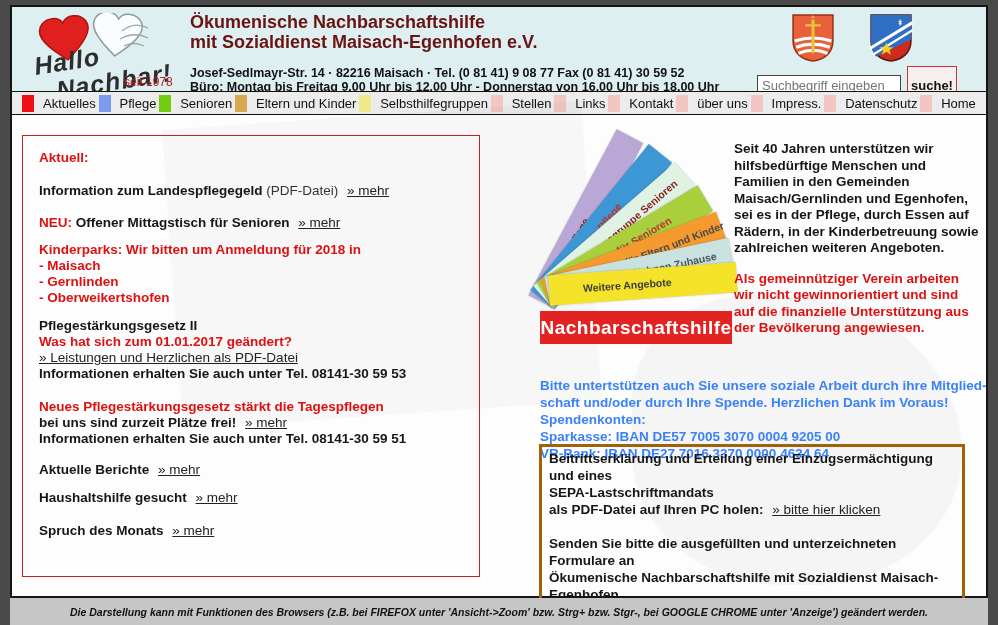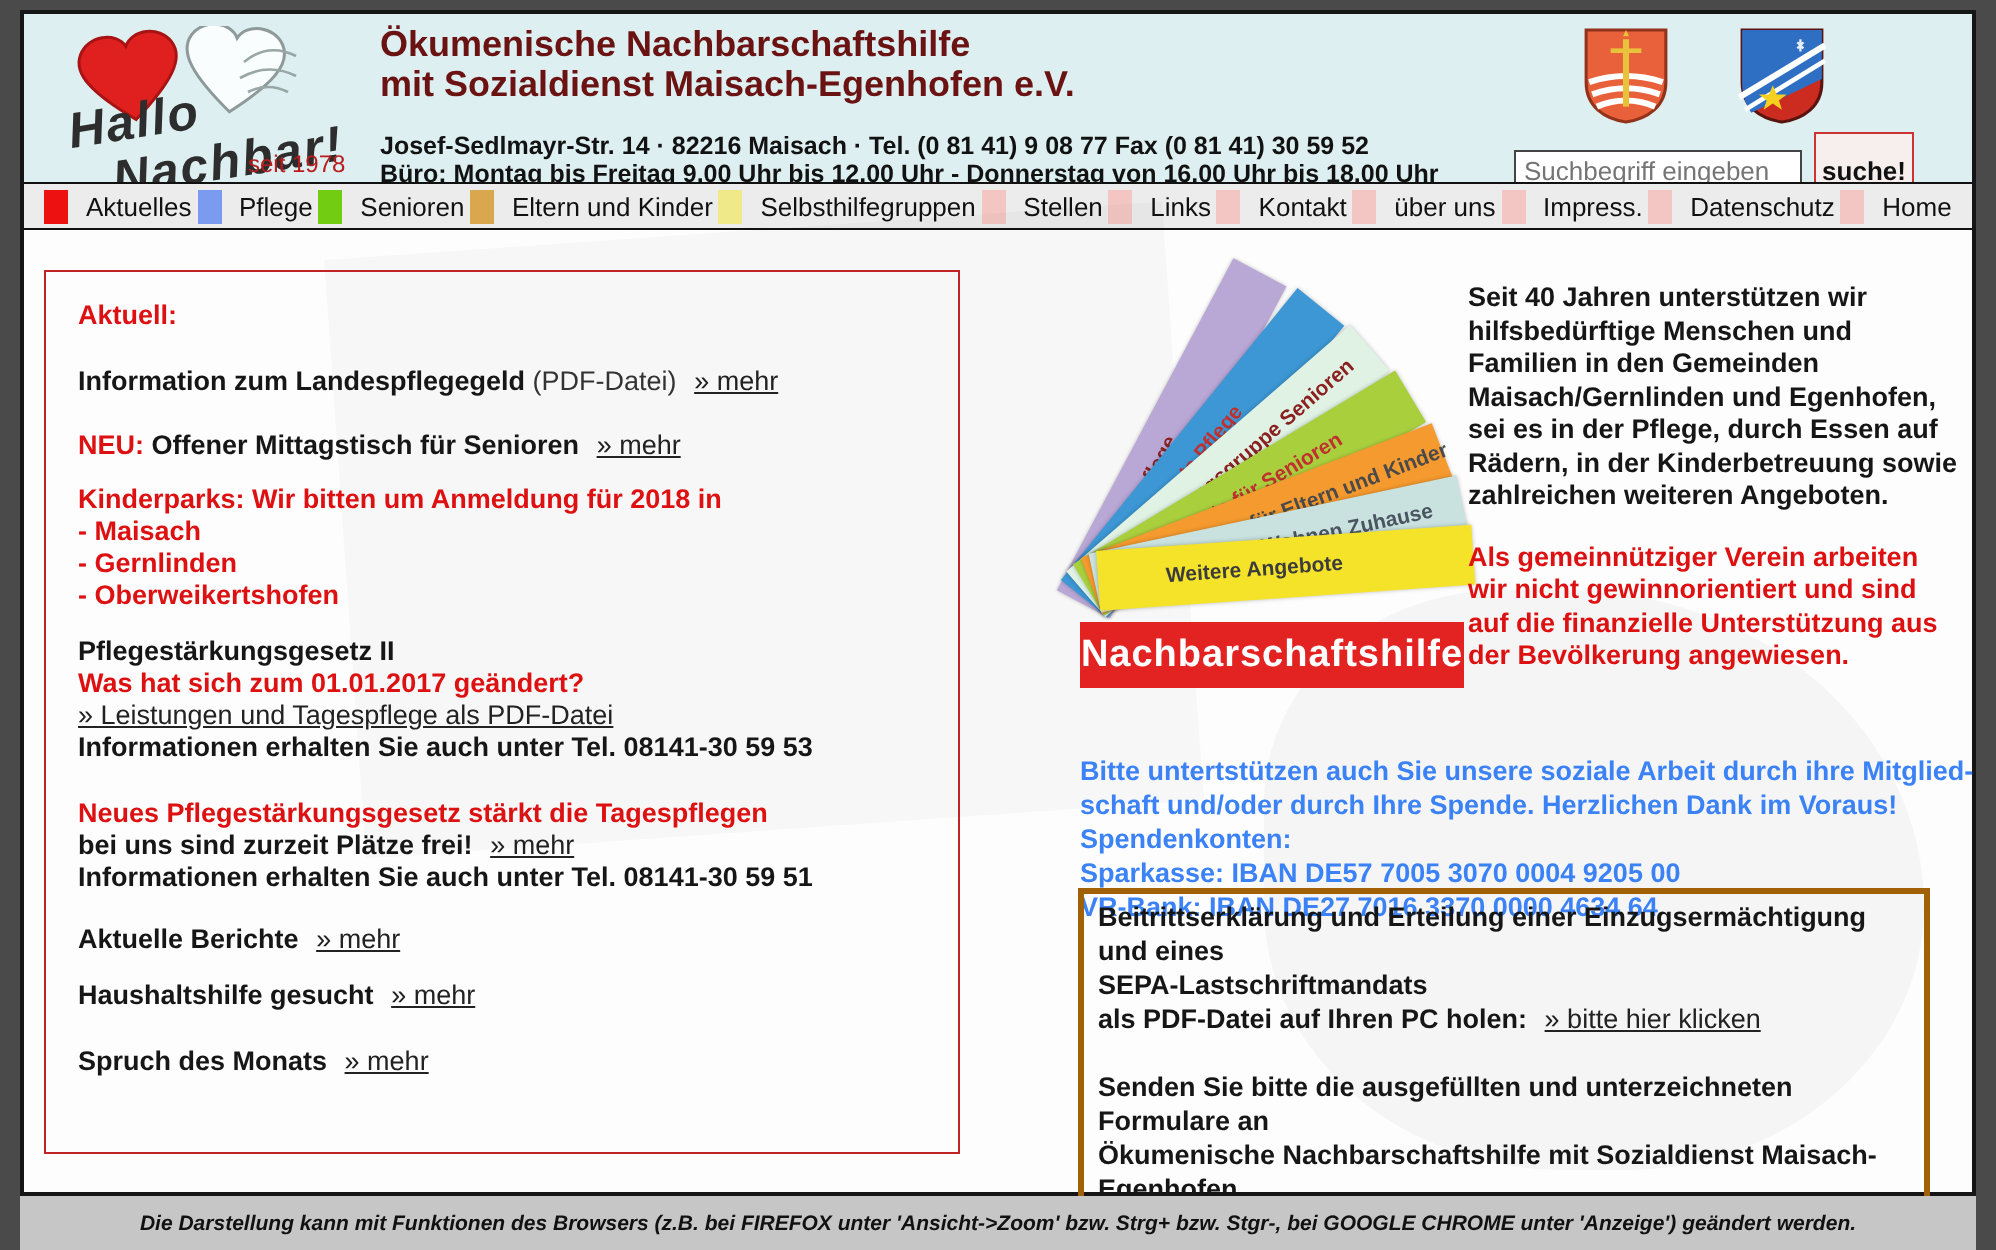--- a/index.html
+++ b/index.html
@@ -216,21 +216,21 @@
       <p class="mb12">
         <span class="t-red">Kinderparks: Wir bitten um Anmeldung für 2018 in</span><br>
         <span class="t-red">- Maisach</span><br>
         <span class="t-red">- Gernlinden</span><br>
         <span class="t-red">- Oberweikertshofen</span>
       </p>
 
       <p class="mb17">
         <span class="t-bold">Pflegestärkungsgesetz II</span><br>
         <span class="t-red">Was hat sich zum 01.01.2017 geändert?</span><br>
-        <a class="mehr-block">» Leistungen und Tagespflege als PDF-Datei</a><br>
+        <a class="mehr-block">» Leistungen und Herzlichen als PDF-Datei</a><br>
         <span class="t-bold">Informationen erhalten Sie auch unter Tel. 08141-30 59 53</span>
       </p>
 
       <p class="mb15">
         <span class="t-red">Neues Pflegestärkungsgesetz stärkt die Tagespflegen</span><br>
         <span class="t-bold">bei uns sind zurzeit Plätze frei!</span>
         <a class="mehr">» mehr</a><br>
         <span class="t-bold">Informationen erhalten Sie auch unter Tel. 08141-30 59 51</span>
       </p>
 

